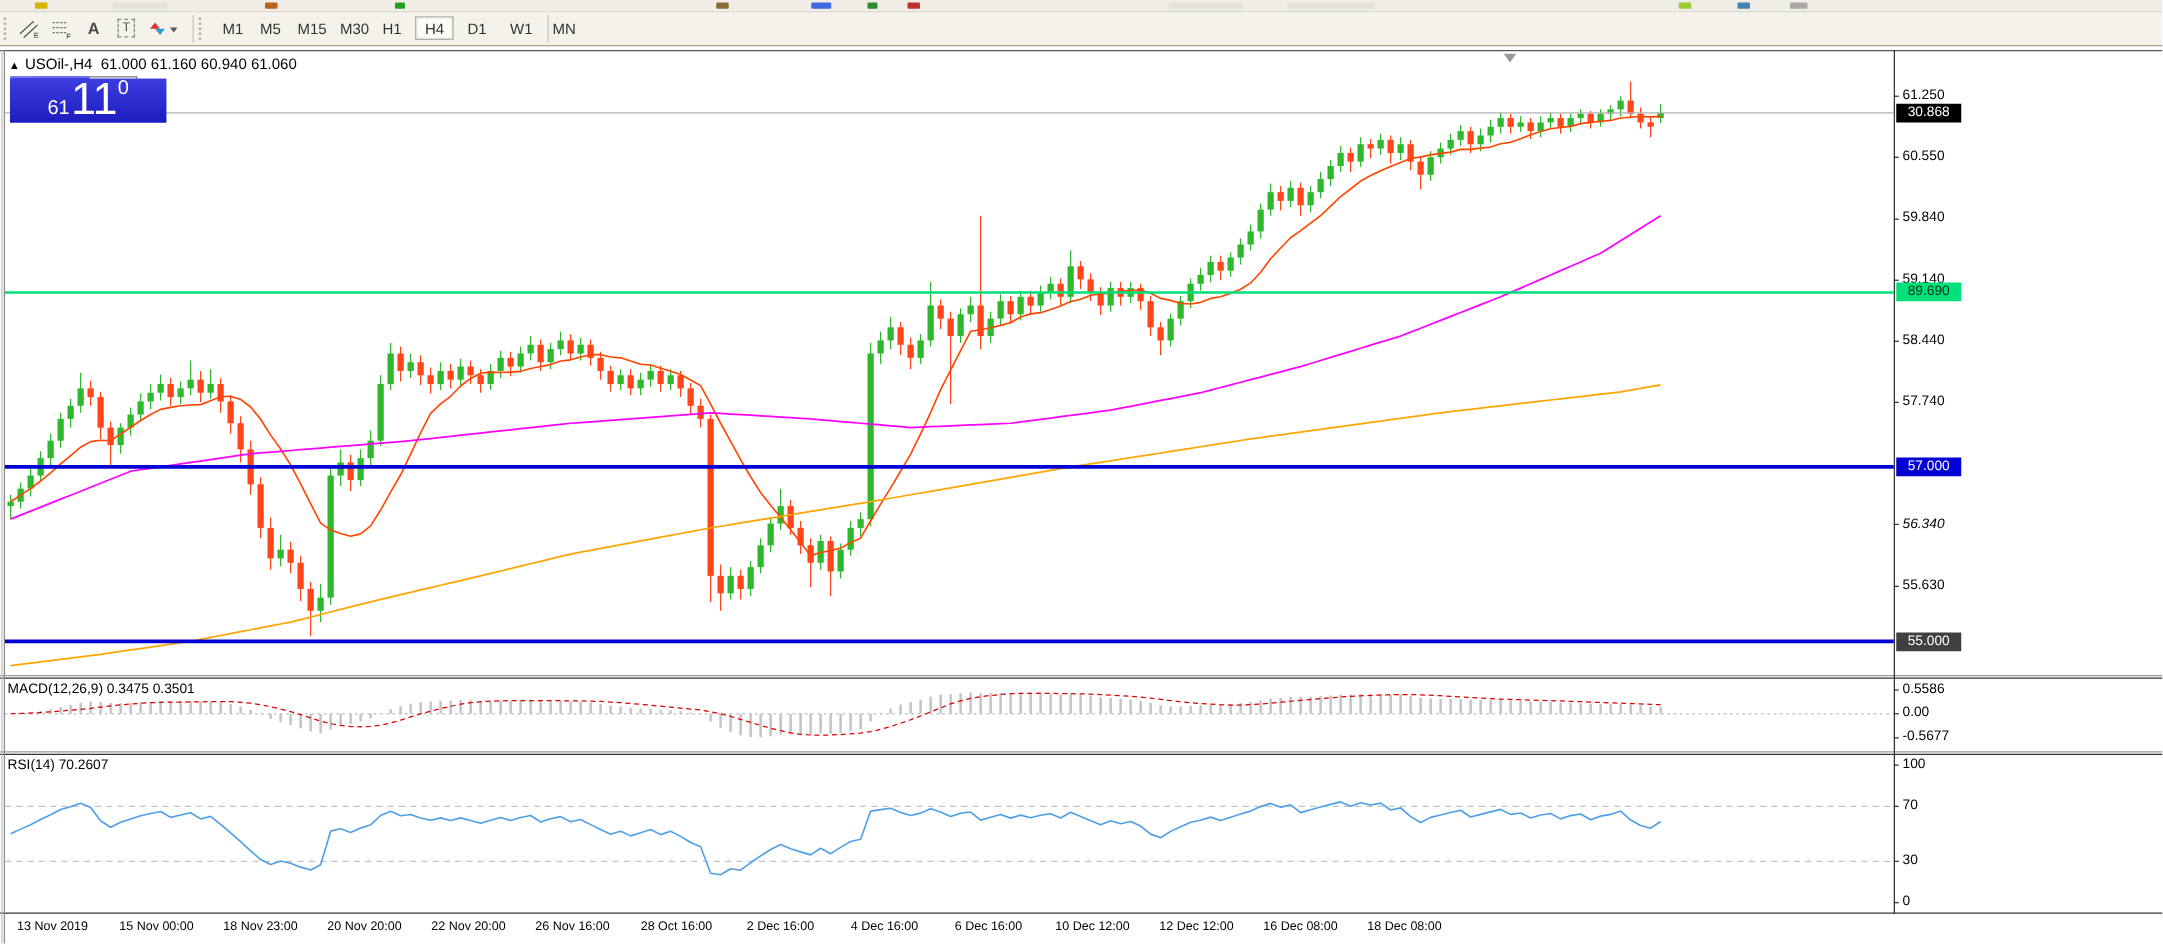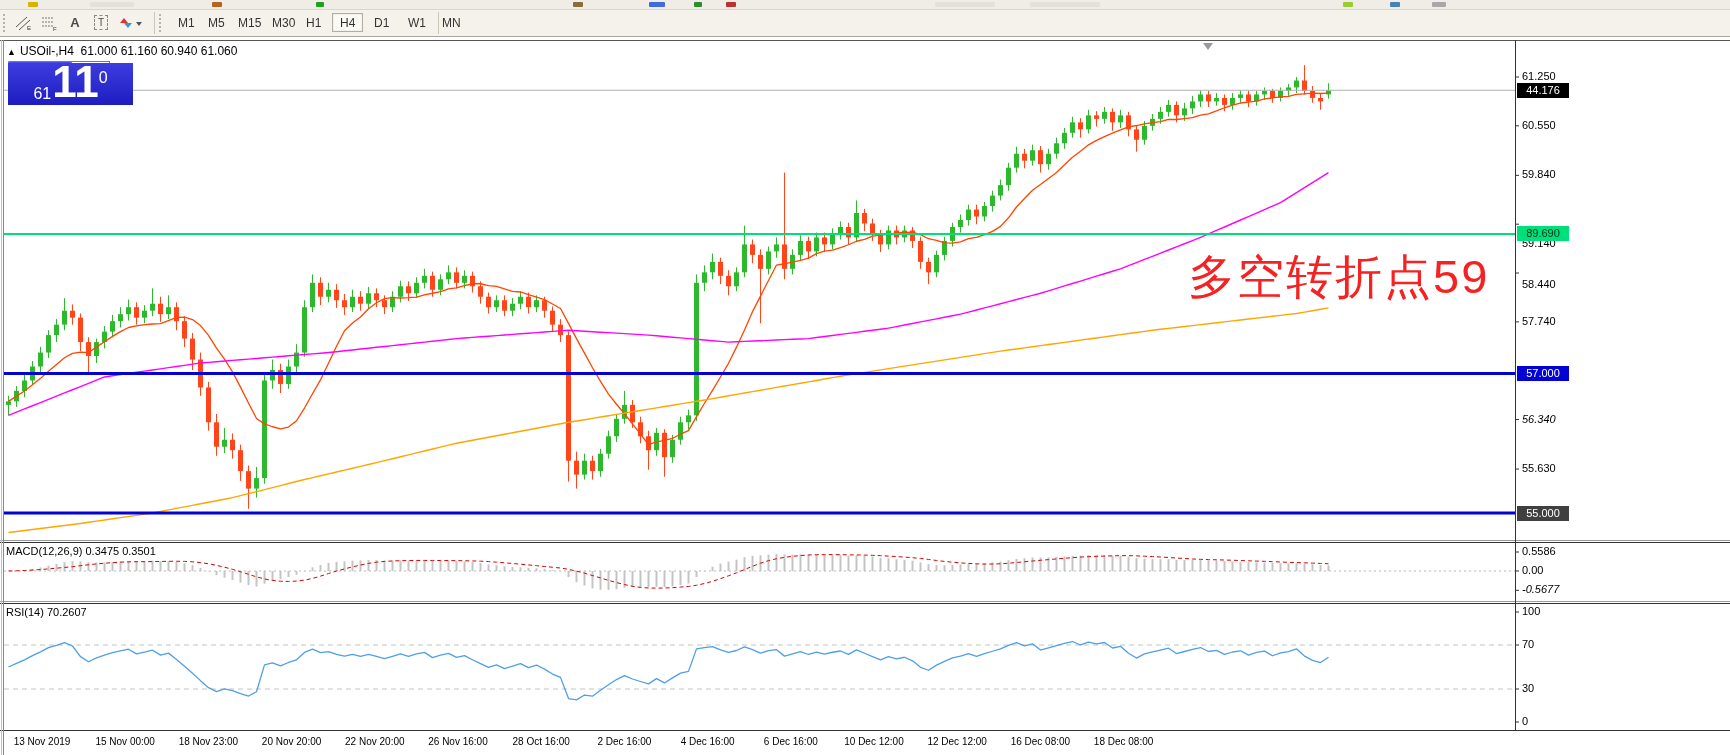--- a/index.html
+++ b/index.html
@@ -16,21 +16,21 @@
   .chart-title{top:44px;left:7px;font-size:12px;color:#000;z-index:5;}
   .chart-title .tri{font-size:9px;margin-right:4px;}
   .trade-panel{left:8px;top:61px;width:256px;z-index:6;}
   .tp-row1{display:flex;height:24px;background:#2222cb;align-items:stretch;}
   .btn-trade{width:62px;background:linear-gradient(#4a4ae6,#2525cd);border:1px solid #7070f0;color:#fff;font-size:13px;display:flex;align-items:center;justify-content:center;border-radius:2px;}
   .spin{width:17px;background:#ccd3f2;border:1px solid #8f9cd0;color:#2233aa;font-size:8px;display:flex;align-items:center;justify-content:center;}
   .vol{width:88px;border:1px solid #777;border-radius:0;font-size:14px;text-align:right;padding:0 6px;font-family:"Liberation Sans",sans-serif;}
   .tp-row2{display:flex;margin-top:2px;height:44px;}
   .quote{width:125px;background:linear-gradient(#3d3ddf,#1c1cc0);color:#fff;display:flex;align-items:flex-end;justify-content:center;padding-bottom:3px;}
   .quote .sm{font-size:16px;line-height:1;margin-right:1px;}
-  .quote .bg{font-size:44px;line-height:0.88;font-weight:bold;}
+  .quote .bg{font-size:36px;line-height:0.88;font-weight:normal;}
   .quote .sup{font-size:16px;line-height:1;position:relative;top:-16px;}
   .annotation{left:1188px;top:251px;font-size:47px;line-height:1.1;letter-spacing:2px;z-index:7;font-weight:500;}
   .axis-label{font-size:11px;color:#000;white-space:nowrap;z-index:4;}
   .badge{left:1517px;width:52px;height:15px;font-size:11px;line-height:15px;text-align:center;z-index:5;}
   .ind-label{font-size:11px;color:#000;z-index:5;}
   .date-label{font-size:10px;color:#000;white-space:nowrap;transform:translateX(-50%);z-index:4;}
   .shift-tri{width:0;height:0;border-left:5px solid transparent;border-right:5px solid transparent;border-top:7px solid #9a9a9a;z-index:5;}
 </style>
 </head>
 <body>
@@ -650,41 +650,40 @@
       </div>
       <div style="width:6px"></div>
       <div class="quote">
         <span class="sm">61</span>
           <span class="bg">11</span>
           <span class="sup">0</span>
       </div>
     </div>
   </div>
 
-  <div class="annotation" style="color: rgb(244, 34, 34);">多空转折点59</div>
 
   <div class="shift-tri" style="left:1203px;top:43px"></div>
 
   <div class="ind-label" style="left:6px;top:545px">MACD(12,26,9) 0.3475 0.3501</div>
   <div class="ind-label" style="left:6px;top:606px">RSI(14) 70.2607</div>
 <div class="axis-label" style="left: 1522px; top: 70px;">61.250</div>
     <div class="axis-label" style="left: 1522px; top: 118.832px;">60.550</div>
     <div class="axis-label" style="left: 1522px; top: 168.362px;">59.840</div>
-    <div class="axis-label" style="left: 1522px; top: 217.194px; margin-top: 20px;">59.140</div>
-    <div class="axis-label" style="left: 1522px; top: 266.026px; margin-top: 12px;">58.440</div>
+    <div class="axis-label" style="left: 1522px; top: 217.194px;">59.140</div>
+    <div class="axis-label" style="left: 1522px; top: 266.026px;">58.440</div>
     <div class="axis-label" style="left: 1522px; top: 314.858px;">57.740</div>
     <div class="axis-label" style="left: 1522px; top: 412.522px; font-style: italic;">56.340</div>
     <div class="axis-label" style="left: 1522px; top: 462.051px;">55.630</div>
-    <div class="badge" style="top: 82.7544px; background: rgb(0, 0, 0); color: rgb(255, 255, 255);">44.176</div>
+    <div class="badge" style="top: 82.7544px; background: rgb(0, 0, 0); color: rgb(255, 255, 255);">30.868</div>
     <div class="badge" style="top: 226.46px; background: rgb(0, 224, 122); color: rgb(0, 51, 26);">89.690</div>
     <div class="badge" style="top: 365.98px; background: rgb(2, 2, 213); color: rgb(255, 255, 255);">57.000</div>
     <div class="badge" style="top: 505.5px; background: #404040; color: rgb(255, 255, 255);">55.000</div>
     <div class="axis-label" style="left: 1522px; top: 545.008px;">0.5586</div>
     <div class="axis-label" style="left: 1522px; top: 564px;">0.00</div>
-    <div class="axis-label" style="left: 1522px; top: 583.302px; font-style: italic;">-0.5677</div>
+    <div class="axis-label" style="left: 1522px; top: 583.302px;">-0.5677</div>
     <div class="axis-label" style="left: 1522px; top: 605px;">100</div>
     <div class="axis-label" style="left: 1522px; top: 638px;">70</div>
     <div class="axis-label" style="left: 1522px; top: 682px;">30</div>
     <div class="axis-label" style="left: 1522px; top: 715px;">0</div>
     <div class="date-label" style="left: 42px; top: 736px;">13 Nov 2019</div>
     <div class="date-label" style="left: 125.2px; top: 736px;">15 Nov 00:00</div>
     <div class="date-label" style="left: 208.4px; top: 736px;">18 Nov 23:00</div>
     <div class="date-label" style="left: 291.6px; top: 736px;">20 Nov 20:00</div>
     <div class="date-label" style="left: 374.8px; top: 736px;">22 Nov 20:00</div>
     <div class="date-label" style="left: 458px; top: 736px;">26 Nov 16:00</div>

